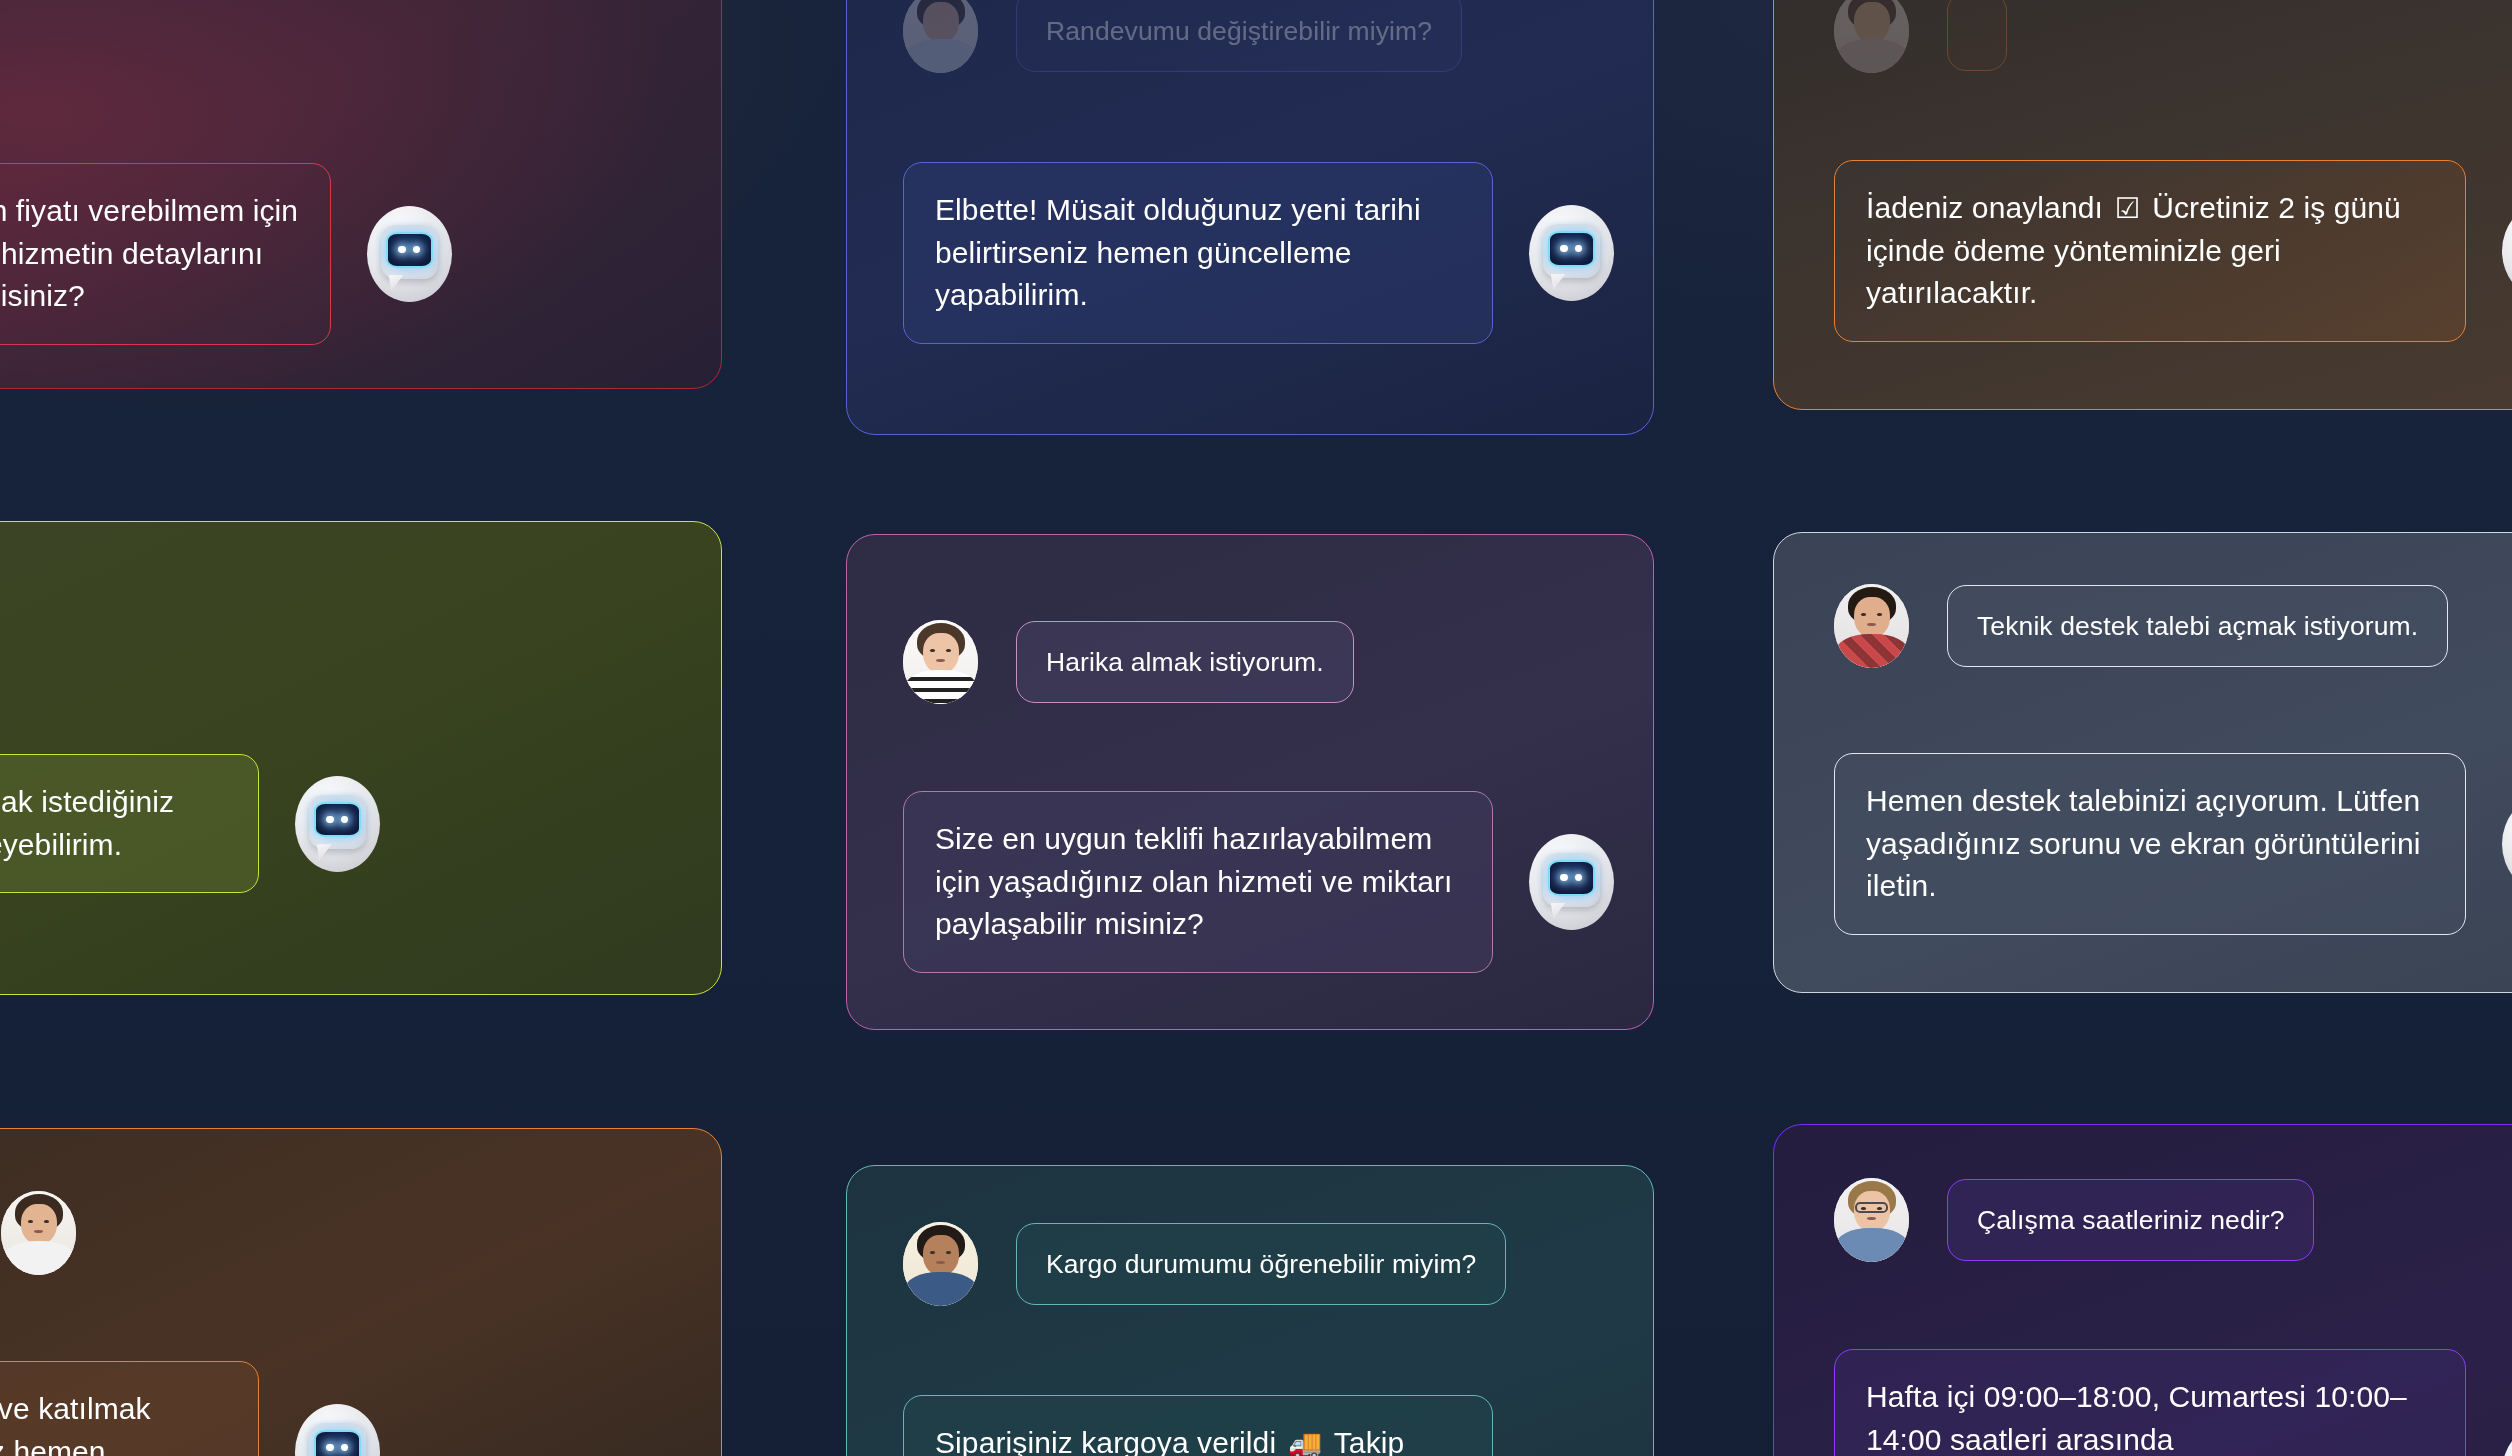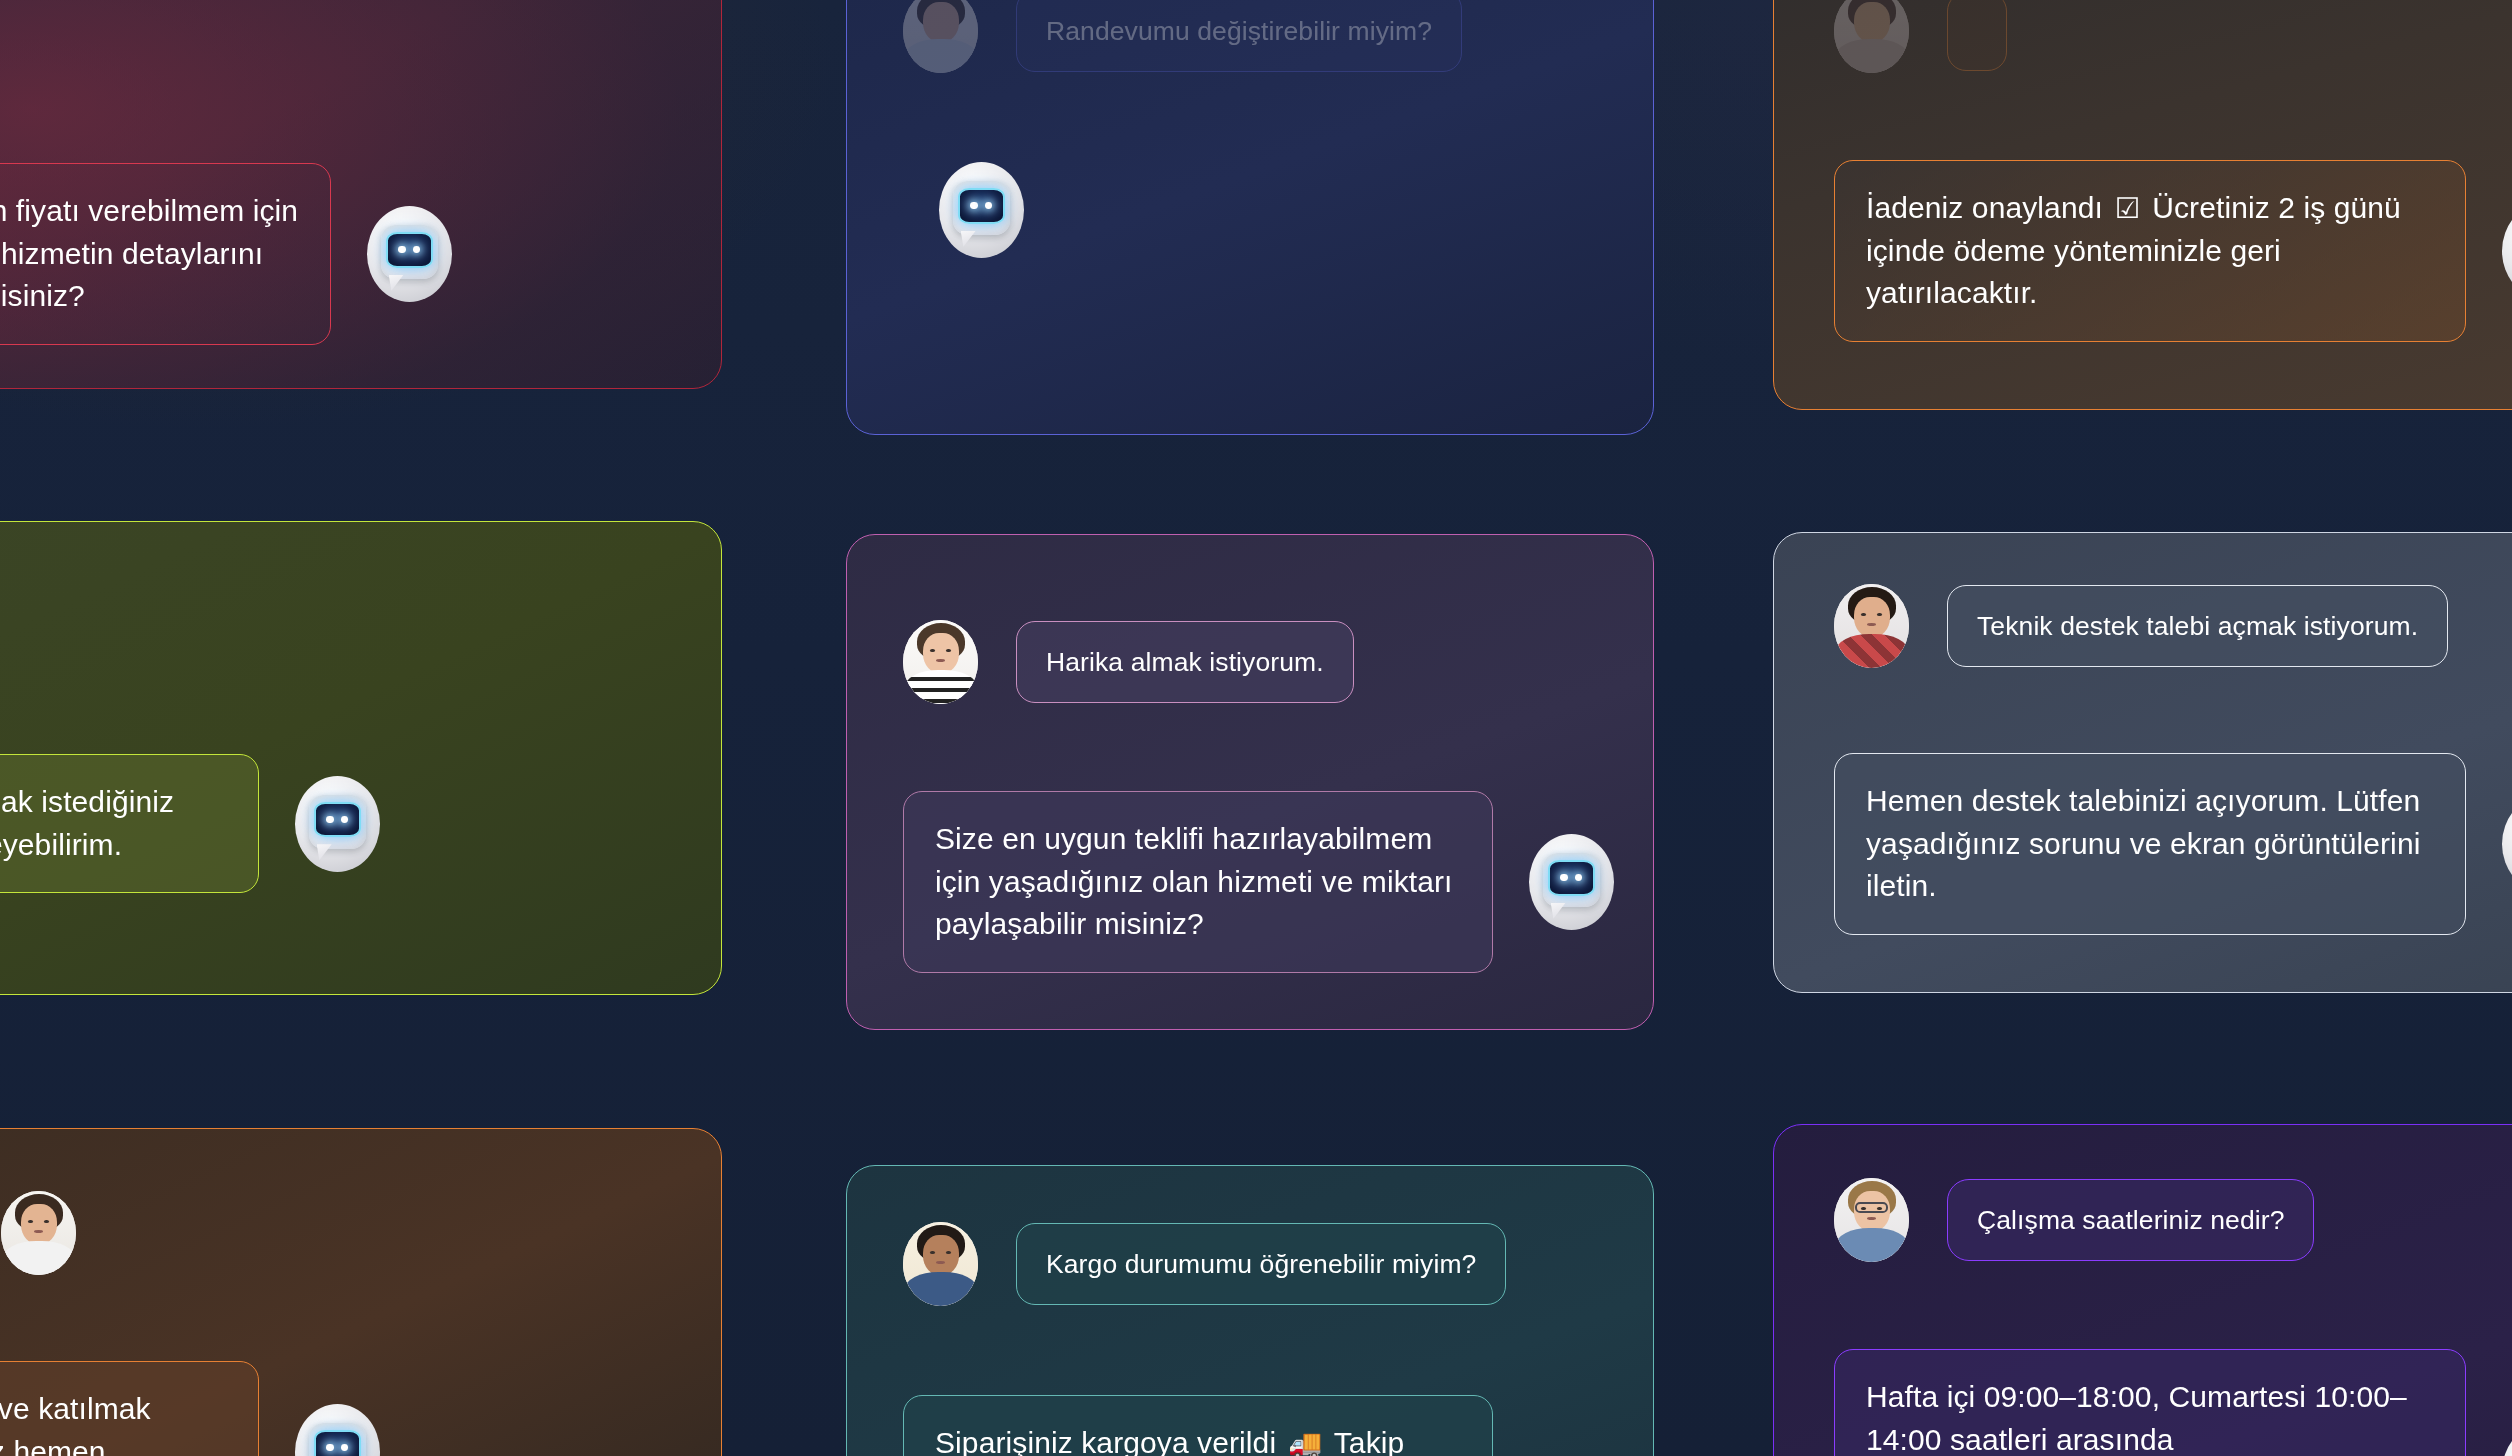--- a/index.html
+++ b/index.html
@@ -209,20 +209,23 @@
             <div class="hair" style="background:#3c2e24;"></div>
             <div class="face" style="background:#d8ab8b;"></div>
             <div class="body" style="background:#cfd4da;"></div>
           </div>
         </div>
         <div class="bubble user" style="border-color:#5b62d6; background: rgba(48,58,112,0.45);">
           <span>Randevumu değiştirebilir miyim?</span>
         </div>
       </div>
       <div class="msg-bot" style="left:56px; top:340px;">
+        <div class="bubble bot" style="width:590px; border-color:#5b62d6; background: rgba(42,54,106,0.55);">
+          <span>Elbette! Müsait olduğunuz yeni tarihi belirtirseniz hemen güncelleme yapabilirim.</span>
+        </div>
         <div class="avatar bot" style="margin-left:36px;">
           <div class="bot-face">
             <div class="bot-screen">
               <div class="bot-eye l"></div>
               <div class="bot-eye r"></div>
             </div>
           </div>
         </div>
       </div>
     </div>
@@ -371,21 +374,21 @@
             <div class="bg" style="background:linear-gradient(180deg,#f3f2f2,#e5e3e4);"></div>
             <div class="hair" style="background:#9a7848;"></div>
             <div class="face" style="background:#ecc3a4;"></div>
             <div class="glass"></div>
             <div class="eyeL"></div>
               <div class="eyeR"></div>
             <div class="mouth"></div>
             <div class="body" style="background:#6b8bb4;"></div>
           </div>
         </div>
-        <div class="bubble user" style="border-color:#8b3cff; background: rgba(54,40,96,0.65); border-radius: 22px;">
+        <div class="bubble user" style="border-color:#8b3cff; background: rgba(54,40,96,0.65);">
           <span>Çalışma saatleriniz nedir?</span>
         </div>
       </div>
       <div class="msg-bot" style="left:60px; top:224px;">
         <div class="bubble bot" style="width:632px; min-height:171px; align-items:flex-start; border-color:#8b3cff; background: rgba(52,38,94,0.65);">
           <span>Hafta içi 09:00–18:00, Cumartesi 10:00–14:00 saatleri arasında</span>
         </div>
         <div class="avatar bot" style="margin-left:36px; align-self:flex-end;">
           
         </div>

